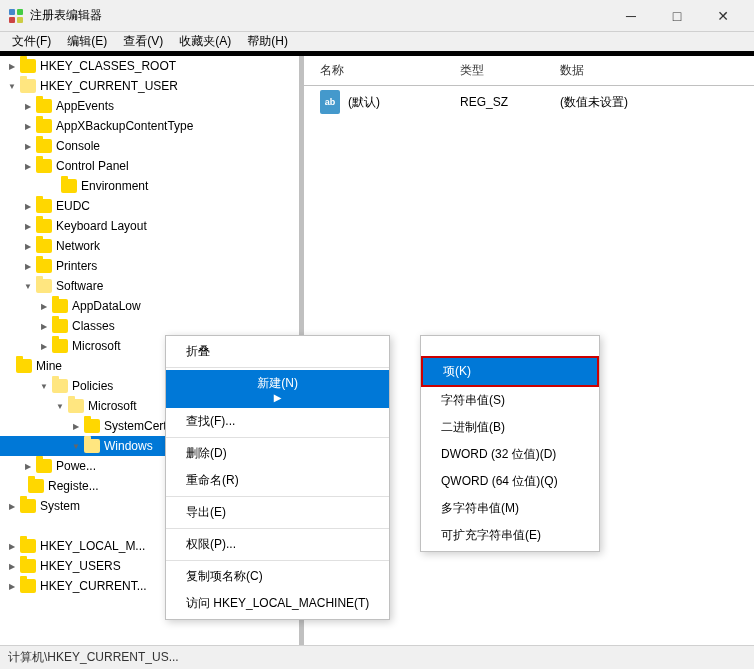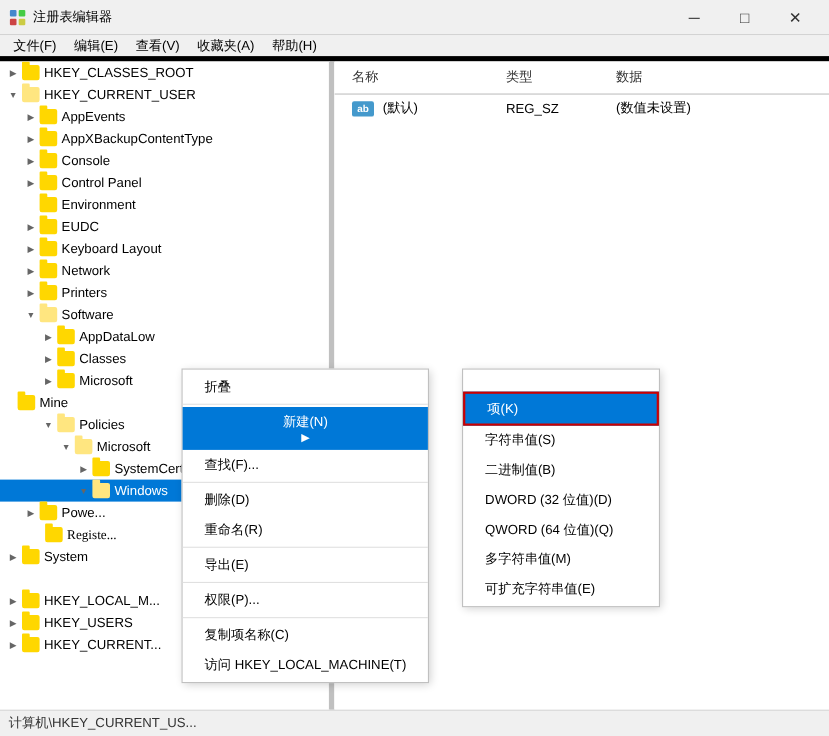--- a/index.html
+++ b/index.html
@@ -234,21 +234,21 @@
     
     .ab-icon {
       display: inline-flex;
       align-items: center;
       justify-content: center;
       background: #4499cc;
       color: white;
       font-size: 9px;
       font-weight: bold;
       width: 20px;
-      height: 14px;
+      height: 24px;
       border-radius: 2px;
       margin-right: 4px;
       flex-shrink: 0;
     }
 
     .splitter {
       width: 4px;
       background: #c0c0c0;
       cursor: col-resize;
     }
@@ -308,21 +308,21 @@
         <div class="tree-item" style="padding-left: 20px;">
           <span class="tree-expander">▶</span>
           <span class="folder-icon"></span>
           <span class="tree-label">Console</span>
         </div>
         <div class="tree-item" style="padding-left: 20px;">
           <span class="tree-expander">▶</span>
           <span class="folder-icon"></span>
           <span class="tree-label">Control Panel</span>
         </div>
-        <div class="tree-item" style="padding-left: 20px;">
+        <div class="tree-item" style="padding-left: 20px; margin-left: 25px;">
           <span class="tree-expander"></span>
           <span class="folder-icon"></span>
           <span class="tree-label">Environment</span>
         </div>
         <div class="tree-item" style="padding-left: 20px;">
           <span class="tree-expander">▶</span>
           <span class="folder-icon"></span>
           <span class="tree-label">EUDC</span>
         </div>
         <div class="tree-item" style="padding-left: 20px;">
@@ -383,21 +383,21 @@
         <div class="tree-item selected" style="padding-left: 68px;">
           <span class="tree-expander">▼</span>
           <span class="folder-icon open"></span>
           <span class="tree-label">Windows</span>
         </div>
         <div class="tree-item" style="padding-left: 20px;">
           <span class="tree-expander">▶</span>
           <span class="folder-icon"></span>
           <span class="tree-label">Powe...</span>
         </div>
-        <div class="tree-item" style="padding-left: 25px; font-family: Liberation Serif, serif;">
+        <div class="tree-item" style="padding-left: 12px;">
           <span class="tree-expander"></span>
           <span class="folder-icon"></span>
           <span class="tree-label">Registe...</span>
         </div>
         <div class="tree-item" style="padding-left: 4px;">
           <span class="tree-expander">▶</span>
           <span class="folder-icon"></span>
           <span class="tree-label">System</span>
         </div>
         <div class="tree-item" style="padding-left: 4px; justify-content: flex-end;">

